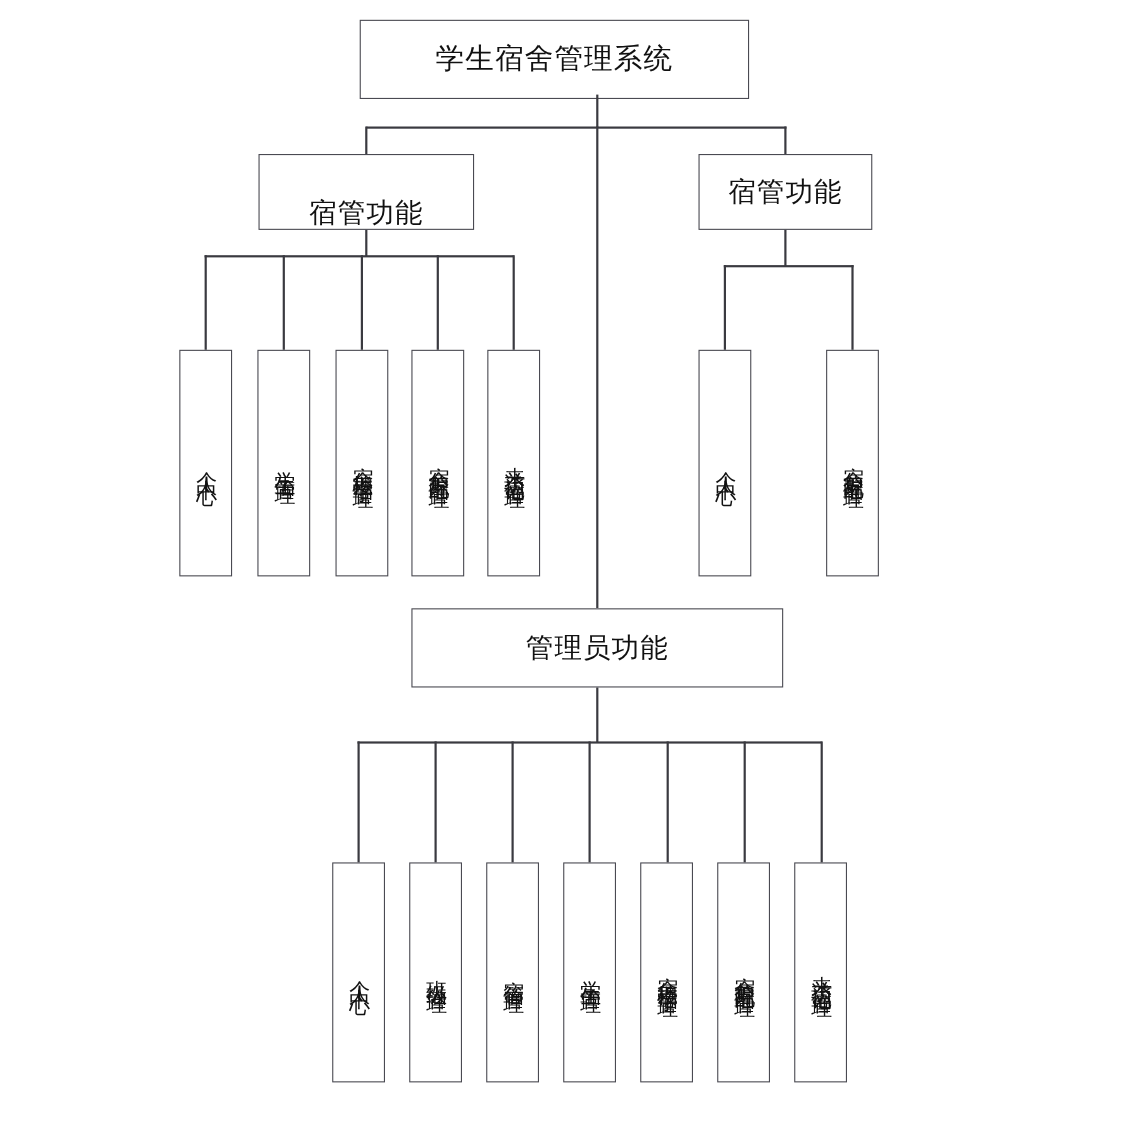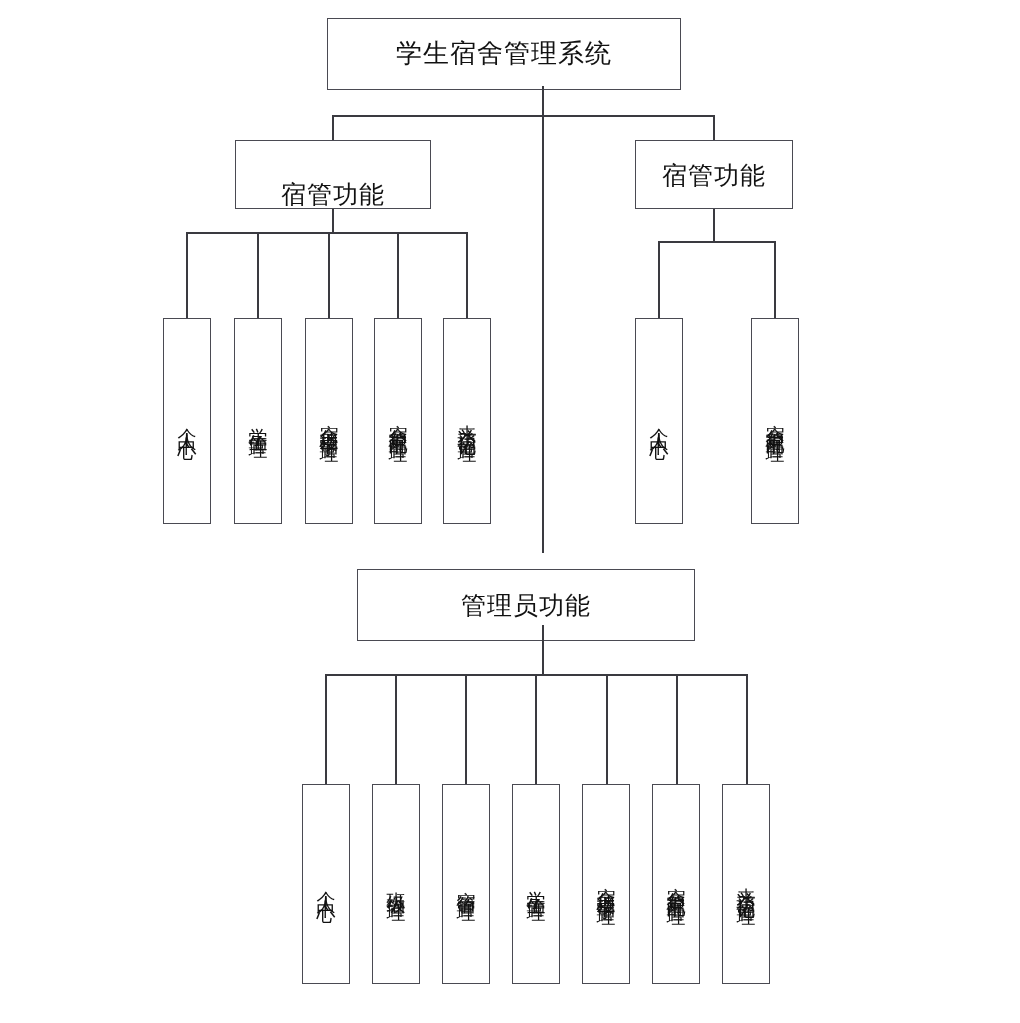--- a/index.html
+++ b/index.html
@@ -112,21 +112,21 @@
   <div class="edge vline" style="left:658px; top:241px; height:78px;"></div>
   <div class="edge vline" style="left:774px; top:241px; height:78px;"></div>
 
   <div class="node v" style="left:635px; top:318px; width:48px; height:206px;">
     <span class="label">个人中心</span>
   </div>
   <div class="node v" style="left:751px; top:318px; width:48px; height:206px;">
     <span class="label">宿舍分配管理</span>
   </div>
 
-  <div class="node h" style="left:357px; top:553px; width:338px; height:72px;margin-top:16px;">
+  <div class="node h" style="left:374px; top:553px; width:338px; height:72px;">
     <span class="label">管理员功能</span>
   </div>
   <div class="edge vline" style="left:542px; top:625px; height:50px;"></div>
   <div class="edge hline" style="left:325px; top:674px; width:422px;"></div>
 
   <div class="edge vline" style="left:325px; top:674px; height:111px;"></div>
   <div class="edge vline" style="left:395px; top:674px; height:111px;"></div>
   <div class="edge vline" style="left:465px; top:674px; height:111px;"></div>
   <div class="edge vline" style="left:535px; top:674px; height:111px;"></div>
   <div class="edge vline" style="left:606px; top:674px; height:111px;"></div>

